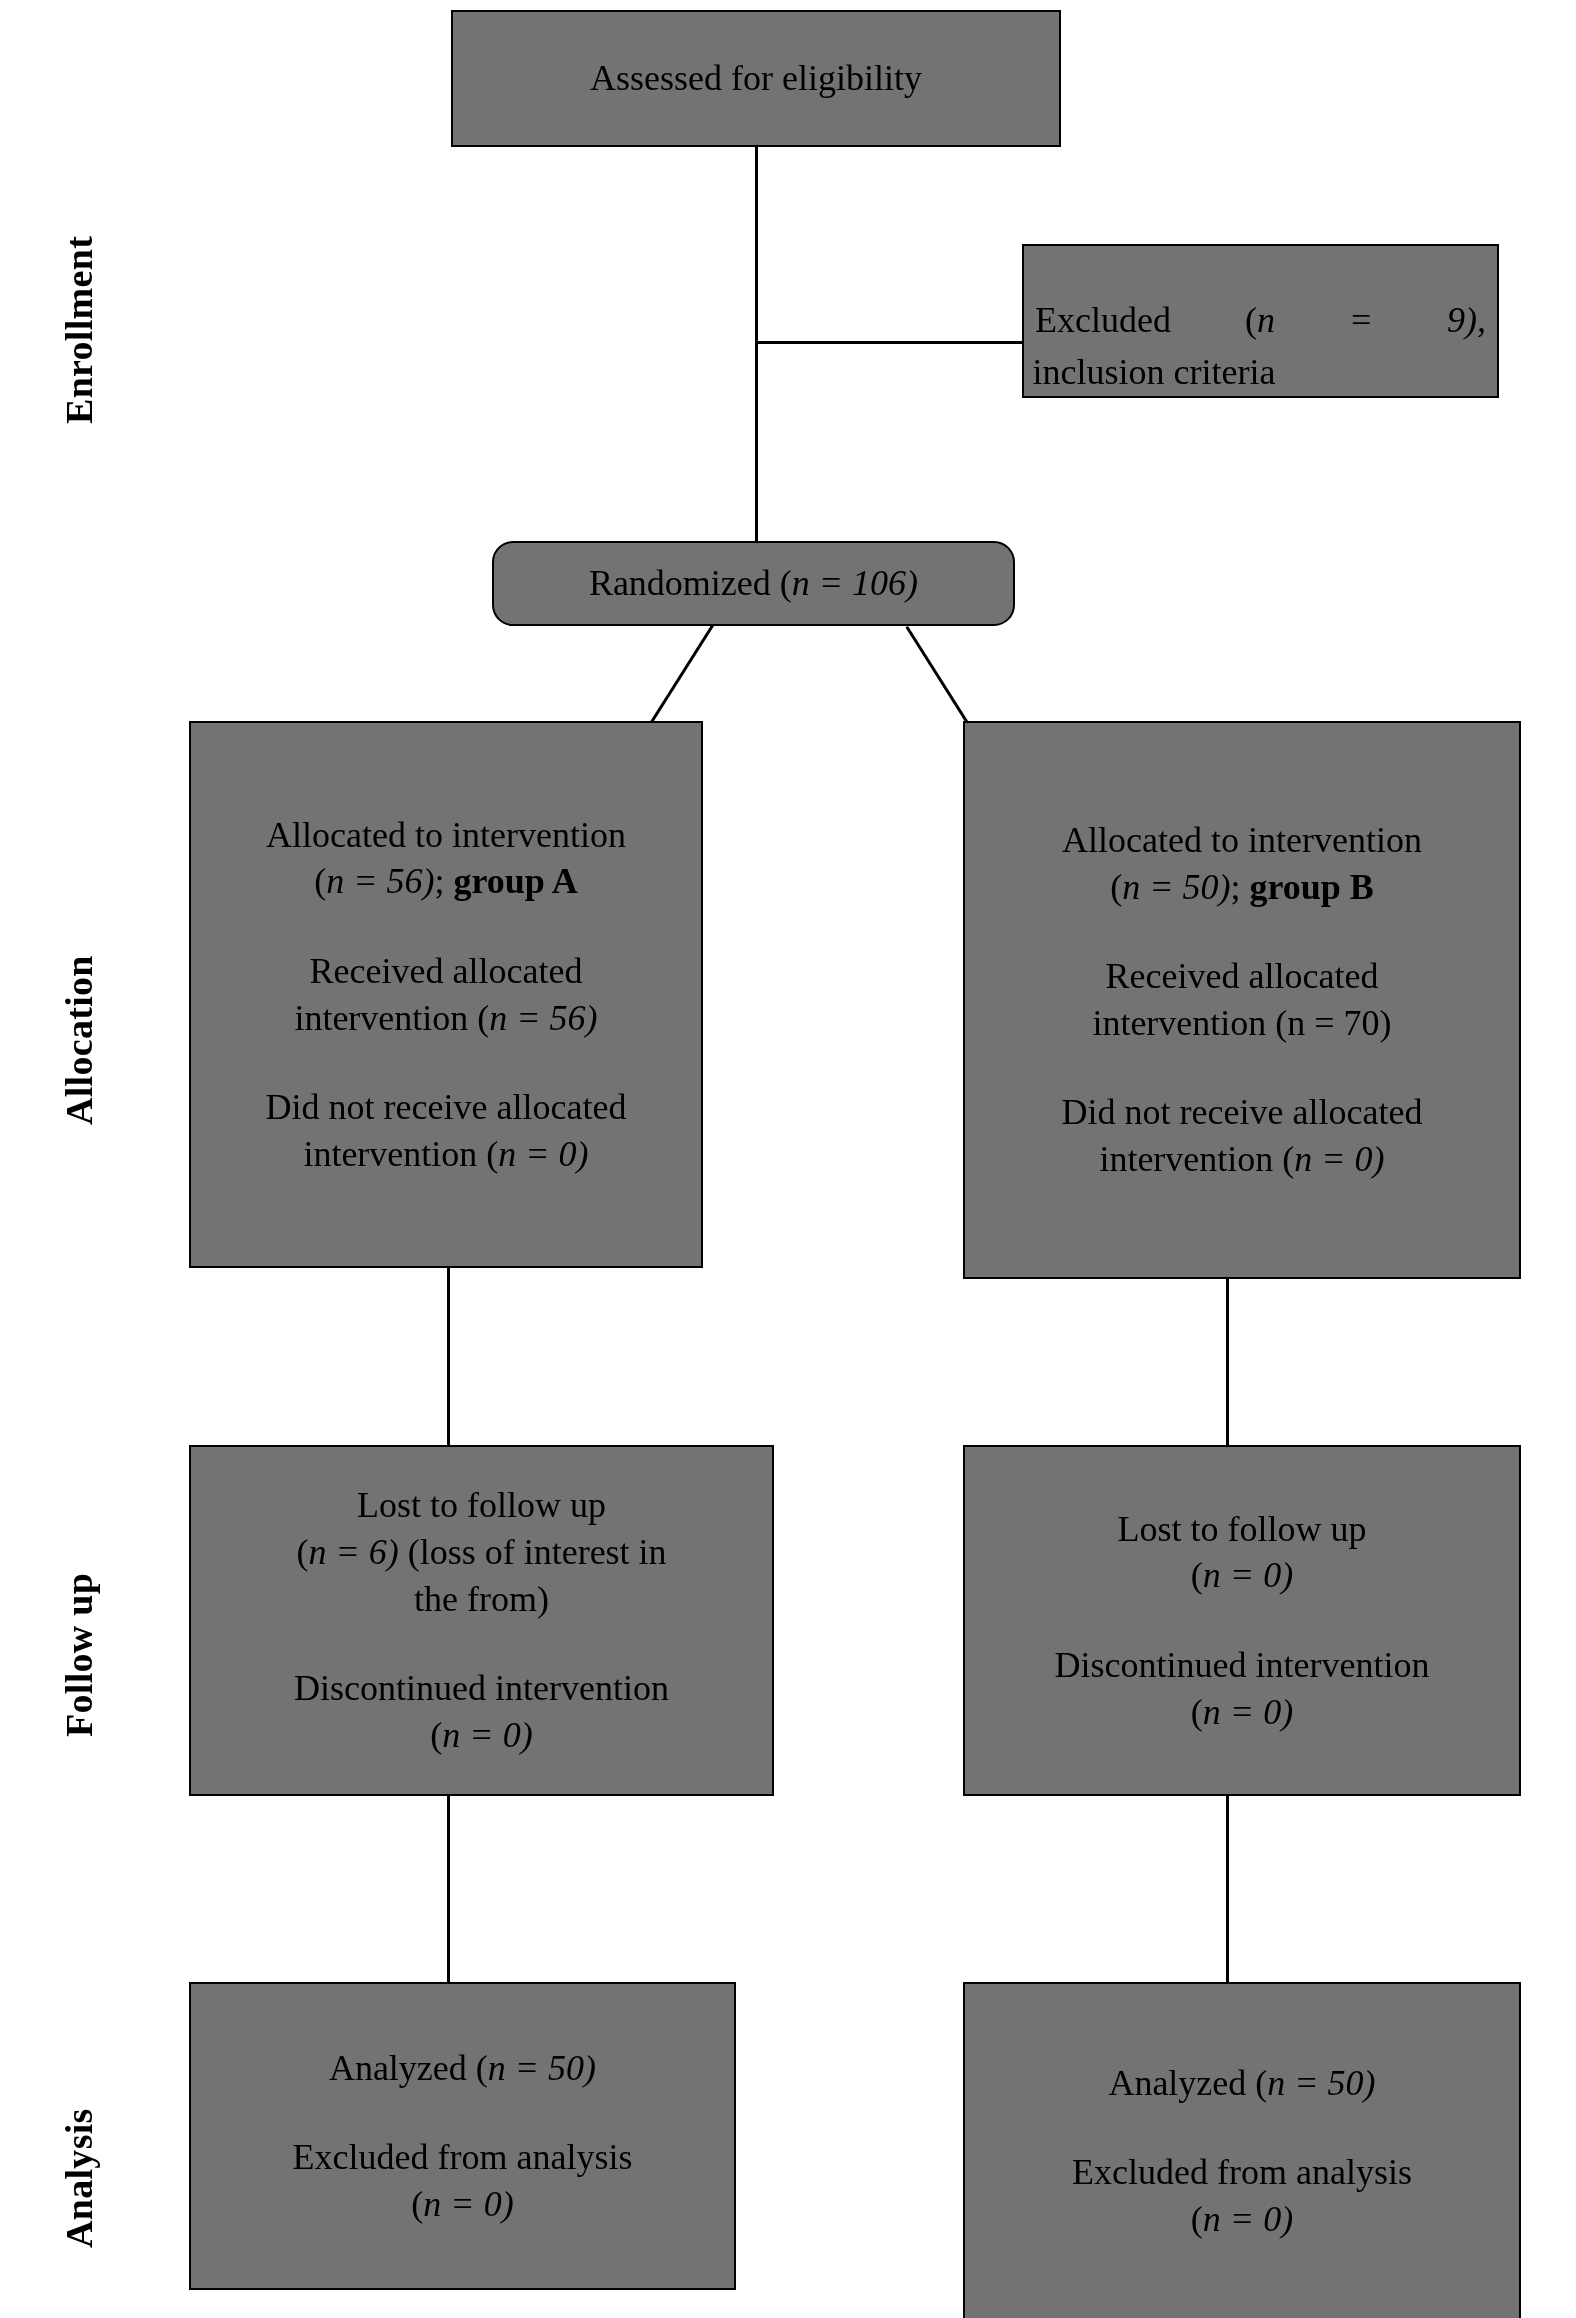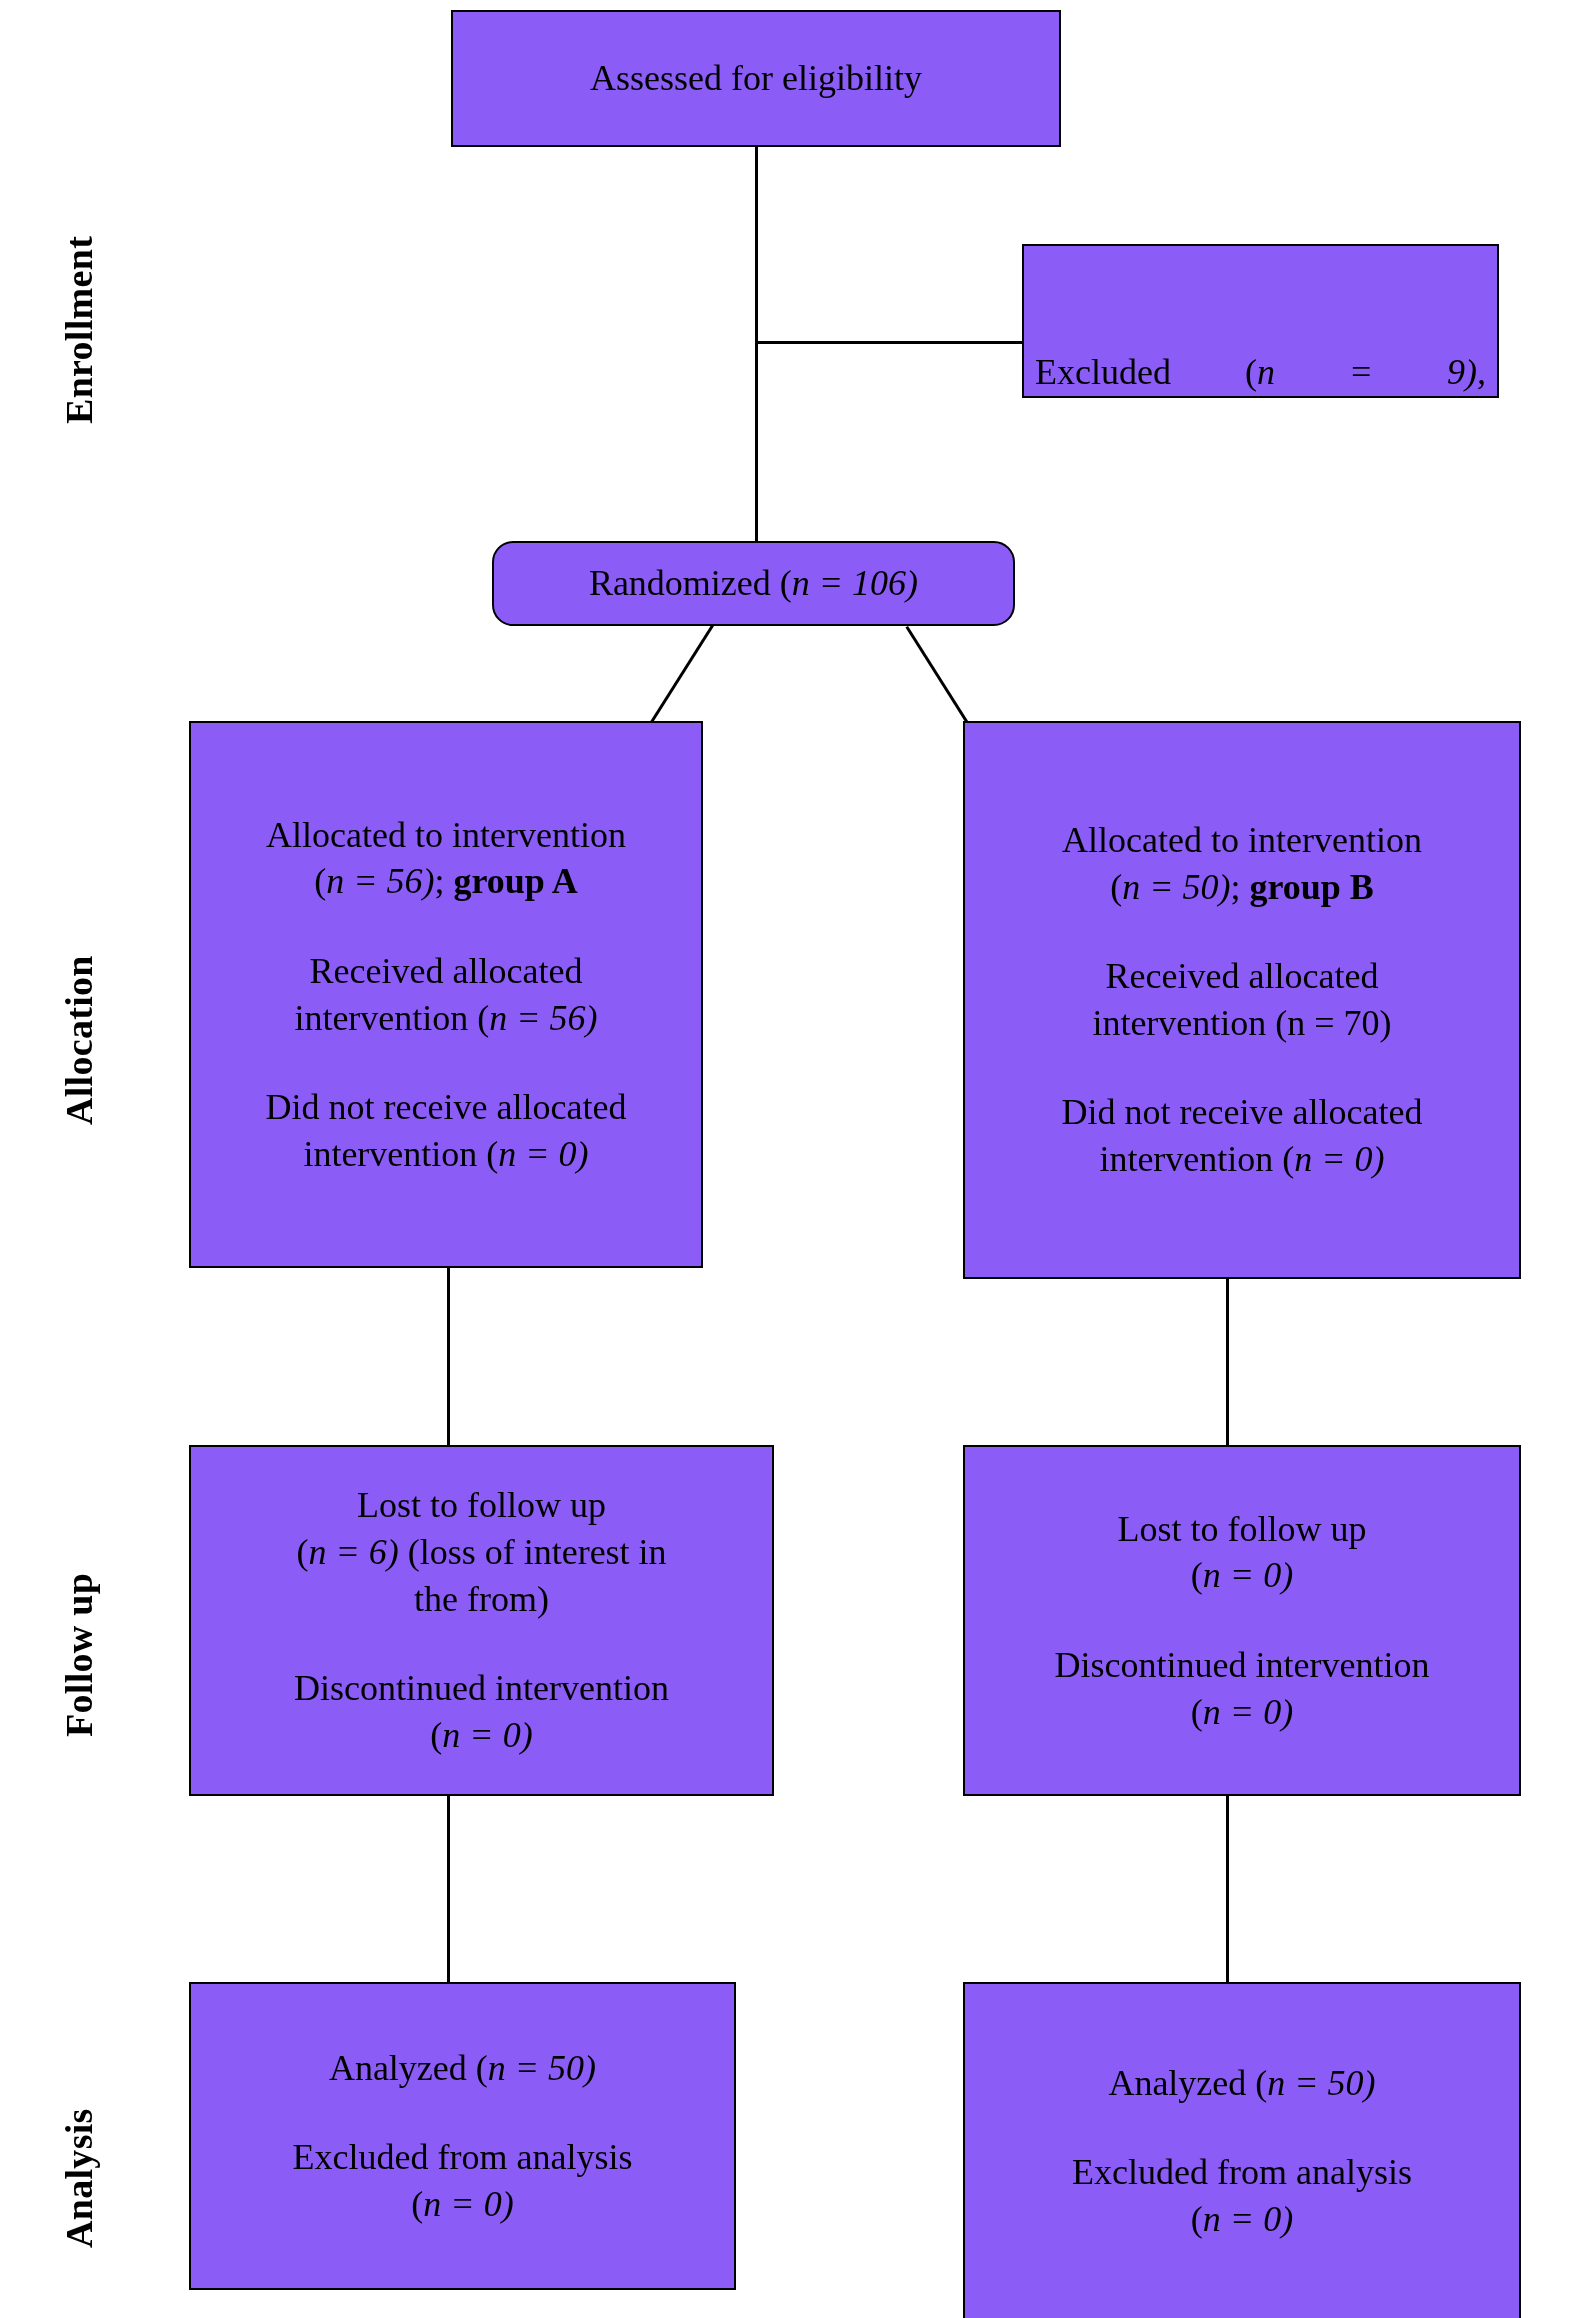--- a/index.html
+++ b/index.html
@@ -28,21 +28,21 @@
     transform-origin: 0 0;
     transform: rotate(-90deg);
     letter-spacing: 0.3px;
   }
 
   
   .node {
     position: absolute;
     box-sizing: border-box;
     border: 2.5px solid #000000;
-    background: #8b5cf6;
+    background: #737373;
     display: flex;
     flex-direction: column;
     justify-content: center;
     align-items: center;
     text-align: center;
     line-height: 1.30;
     color: #000000;
   }
   .node.no-bottom { border-bottom: none; }
   .node .para {
@@ -116,20 +116,21 @@
   </div>
 
   <div class="node" style="left:1022px; top:244px; width:477px; height:154px; font-size:36px; align-items:stretch; justify-content:flex-end;">
     <div class="para tight" style="margin-top:0;">
       <span class="justify-line">
         <span>Excluded</span>
         <span>(<span class="ital">n</span></span>
         <span class="ital">= 9),</span>
       </span>
     </div>
+    <div class="para tight" style="margin-top:0.15em; text-align:left;">inclusion criteria</div>
   </div>
 
   <div class="node" style="left:492px; top:541px; width:523px; height:85px; font-size:36px;border-radius:21px;">
     <div class="para tight">
       <span>Randomized (</span><span class="ital">n</span><span class="ital"> = 106)</span>
     </div>
   </div>
 
   <div class="node" style="left:189px; top:721px; width:514px; height:547px; font-size:36px;">
     <div class="para" style="margin-top:0;">

